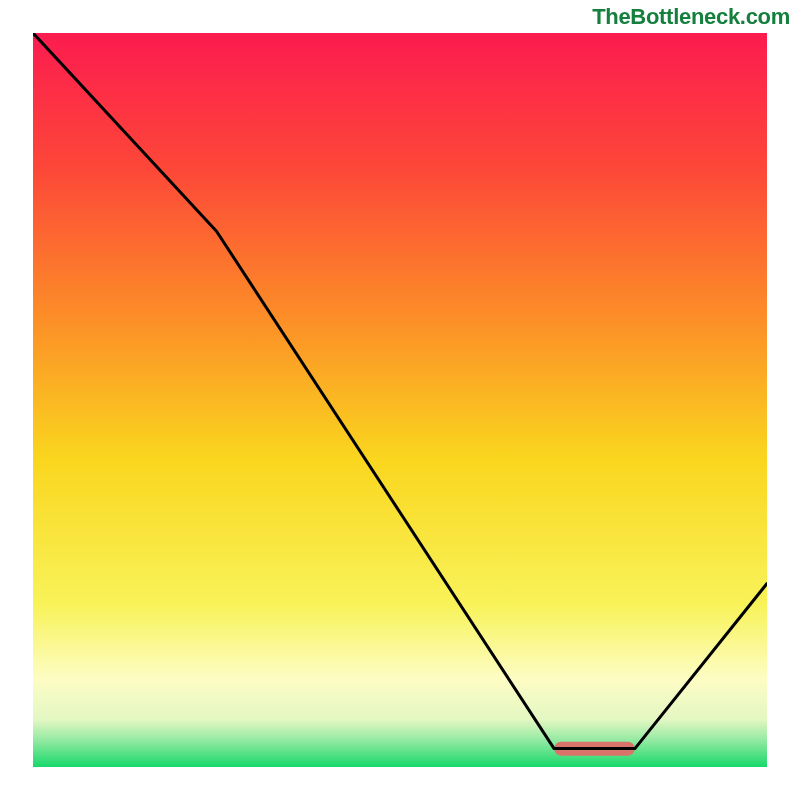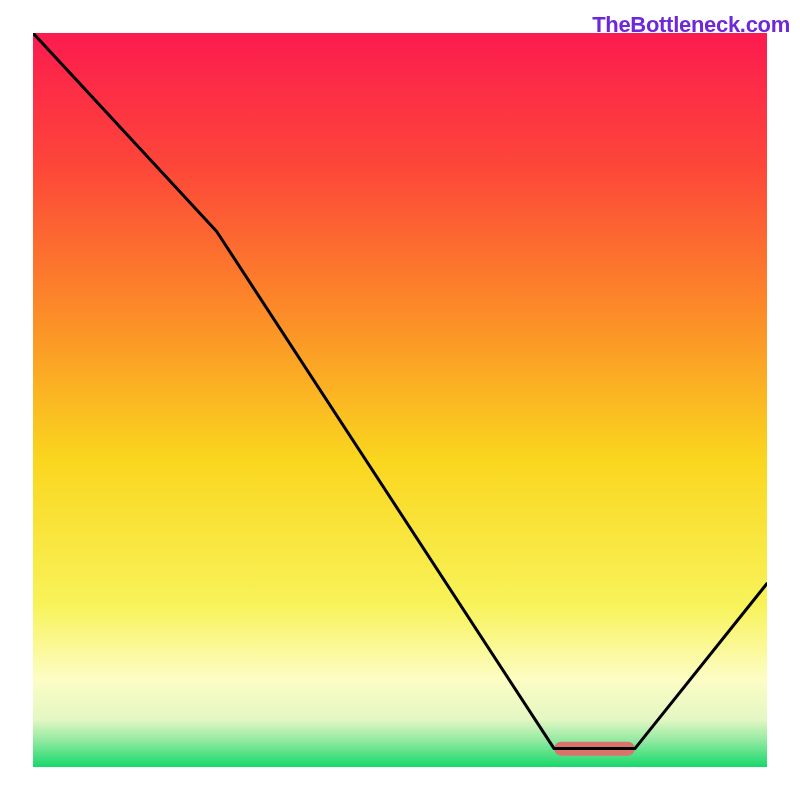--- a/index.html
+++ b/index.html
@@ -11,25 +11,25 @@
     font-family: Arial, Helvetica, sans-serif;
     overflow: hidden;
   }
   .container {
     position: relative;
     width: 800px;
     height: 800px;
   }
   .watermark {
     position: absolute;
-    top: 12px;
+    top: 4px;
     right: 10px;
     font-size: 22px;
     font-weight: bold;
-    color: #6d28d9;
+    color: #15803d;
     letter-spacing: -0.3px;
   }
   
   .plot {
     position: absolute;
     left: 33px;
     top: 33px;
     width: 734px;
     height: 734px;
     box-sizing: border-box;

